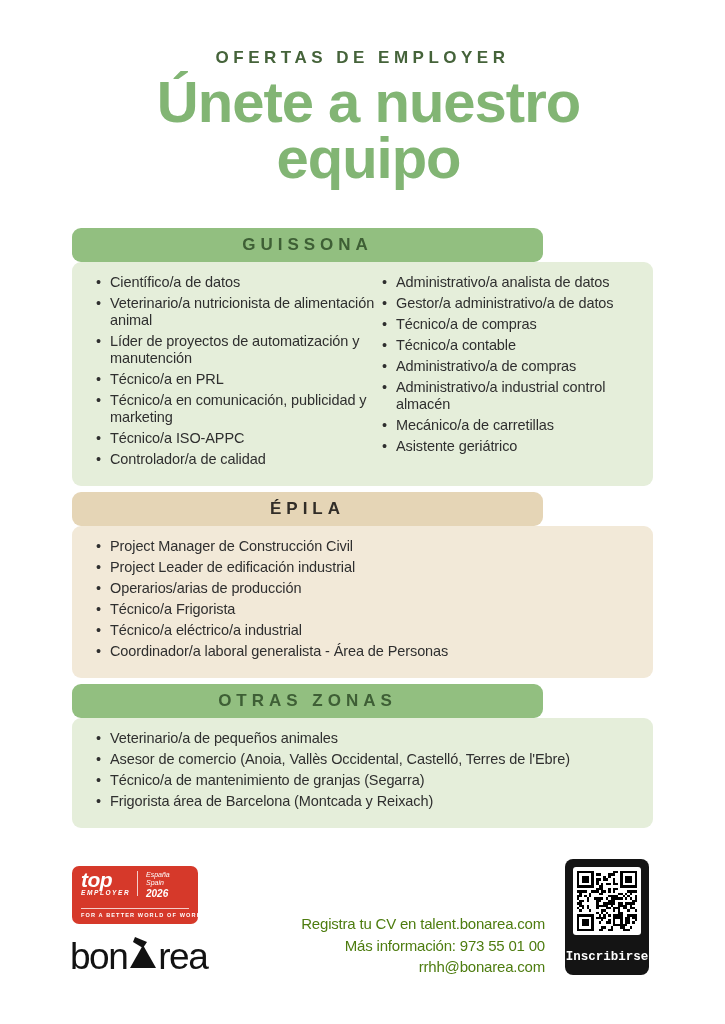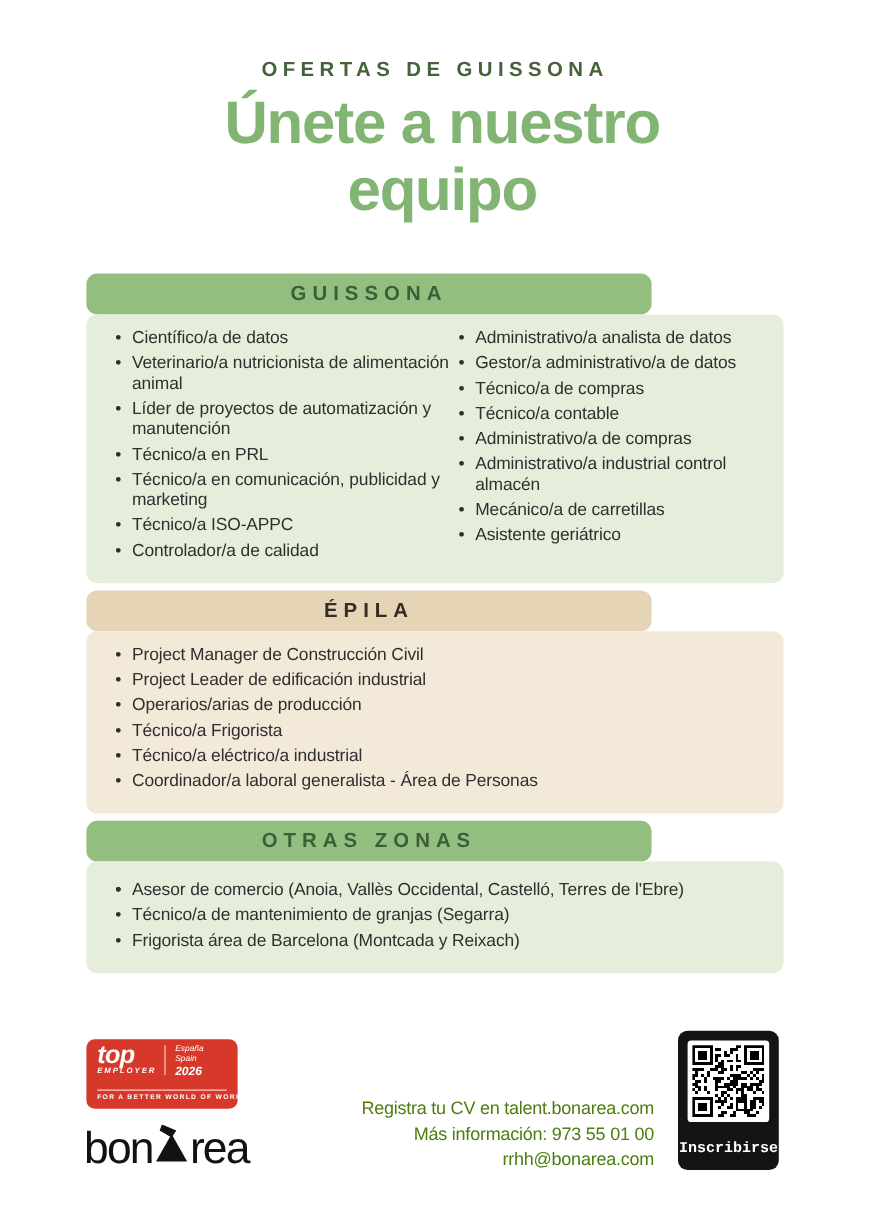--- a/index.html
+++ b/index.html
@@ -7,21 +7,21 @@
     width:725px;height:1024px;position:relative;background:#ffffff;
     font-family:"Liberation Sans", sans-serif;overflow:hidden;
   }
   
   .kicker{
     position:absolute;top:48px;left:0;right:0;text-align:center;
     font-size:17px;font-weight:bold;letter-spacing:4.5px;color:#45633a;
   }
   .title{
     position:absolute;top:74px;left:0;right:0;margin:0;text-align:center;
-    font-size:50px;line-height:56px;font-weight:bold;color:#82b574;letter-spacing:-1px;padding-left:12px;
+    font-size:58px;line-height:56px;font-weight:bold;color:#82b574;letter-spacing:-1px;padding-left:12px;
   }
   
   .zone{position:absolute;left:72px;width:471px;}
   #zone-guissona{top:228px;}
   #zone-epila{top:492px;}
   #zone-otras{top:684px;}
   .zone-header{
     height:34px;border-radius:9px;display:flex;align-items:center;justify-content:center;
     font-size:17px;font-weight:bold;letter-spacing:5px;
   }
@@ -69,21 +69,21 @@
   }
   .qr-code svg{width:100%;height:100%;display:block;}
   .qr-label{
     position:absolute;bottom:11px;left:0;right:0;text-align:center;
     color:#fff;font-size:12.5px;font-weight:bold;
   }
 </style>
 </head>
 <body>
 
-<div class="kicker">OFERTAS DE GUISSONA</div>
+<div class="kicker">OFERTAS DE EMPLOYER</div>
 <h1 class="title">
   <span>Únete a nuestro</span><br>
   <span>equipo</span>
 </h1>
 
 <section class="zone" id="zone-guissona">
   <div class="zone-header green">GUISSONA</div>
   <div class="zone-panel green two-col">
     <ul class="jobs">
         <li><span class="dot">•</span><span>Científico/a de datos</span></li>
@@ -118,21 +118,21 @@
         <li><span class="dot">•</span><span>Técnico/a eléctrico/a industrial</span></li>
         <li><span class="dot">•</span><span>Coordinador/a laboral generalista - Área de Personas</span></li>
       </ul>
   </div>
 </section>
 
 <section class="zone" id="zone-otras">
   <div class="zone-header green">OTRAS ZONAS</div>
   <div class="zone-panel green">
     <ul class="jobs">
-        <li><span class="dot">•</span></li>
+        <li><span class="dot">•</span><span>Veterinario/a de pequeños animales</span></li>
         <li><span class="dot">•</span><span>Asesor de comercio (Anoia, Vallès Occidental, Castelló, Terres de l'Ebre)</span></li>
         <li><span class="dot">•</span><span>Técnico/a de mantenimiento de granjas (Segarra)</span></li>
         <li><span class="dot">•</span><span>Frigorista área de Barcelona (Montcada y Reixach)</span></li>
       </ul>
   </div>
 </section>
 
 <div class="badge-topemployer">
   <div class="te-top">
     <div class="te-logo">

